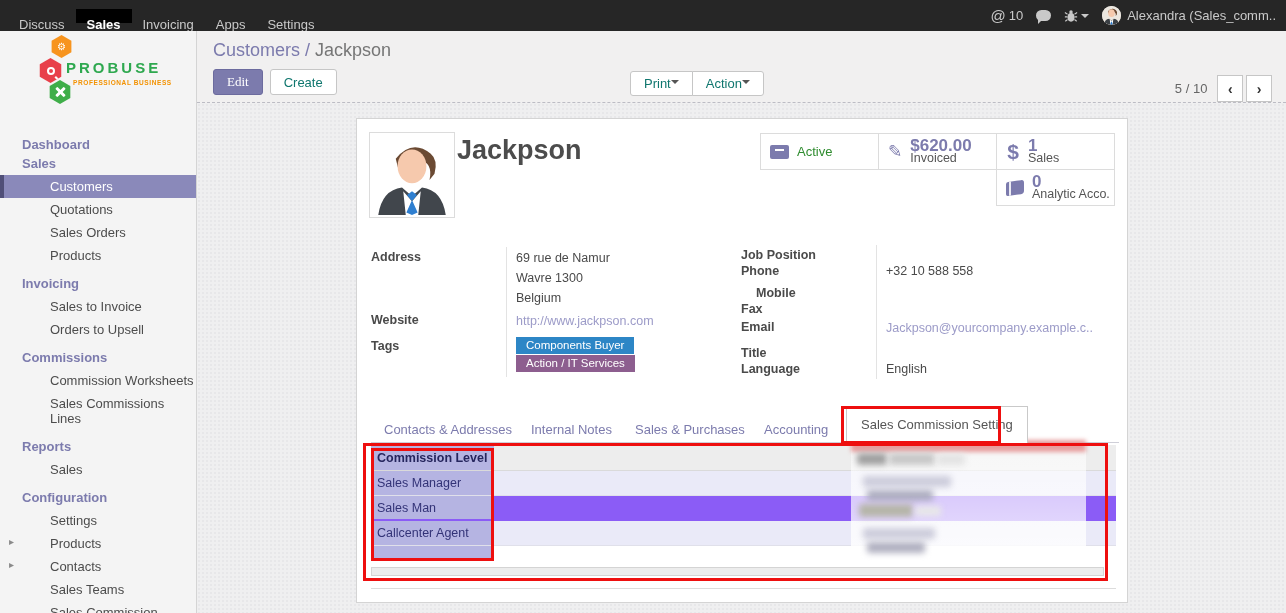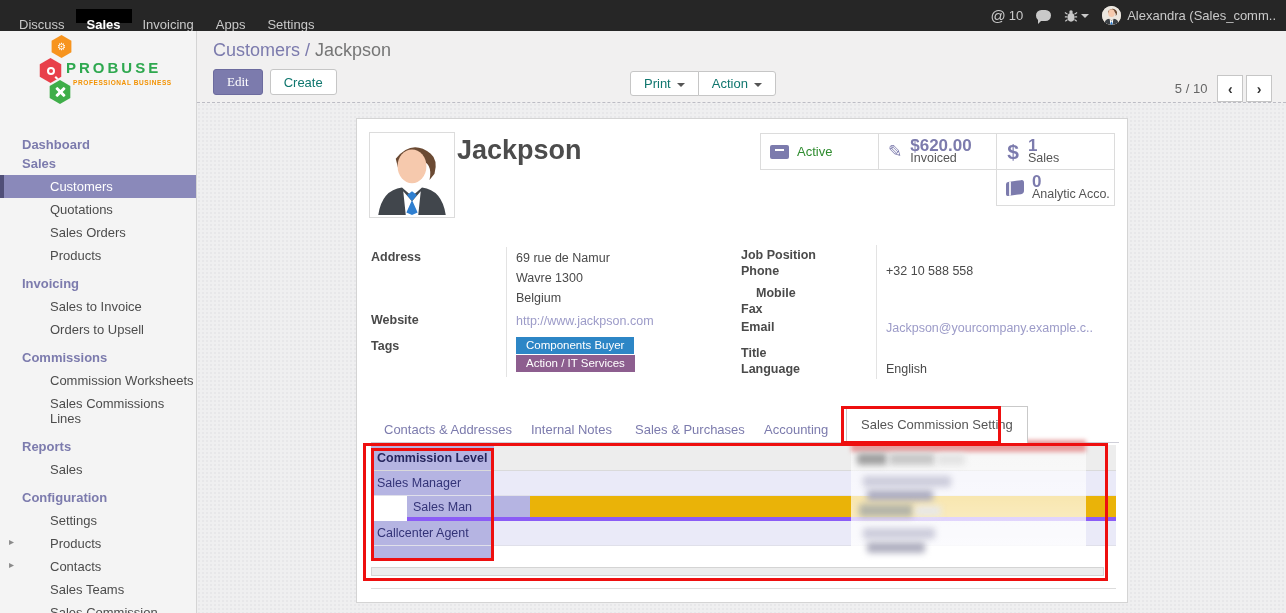--- a/index.html
+++ b/index.html
@@ -50,21 +50,21 @@
   
   .controlbar { position:relative; height:72px; background:#f1f0f0; border-bottom:1px dashed #bcbcc4; padding:9px 16px 0; flex:none; }
   .breadcrumb { font-size:18px; }
   .bc-link { color:#7c7bad; cursor:pointer; }
   .bc-sep { color:#7c7bad; }
   .bc-current { color:#767676; }
   .cb-buttons { display:flex; margin-top:8px; gap:7px; }
   .btn { font-size:13px; border-radius:3px; padding:4px 13px; border:1px solid #c6c6c6; background:#fff; color:#0f766e; cursor:pointer; font-family:inherit; }
   .btn-primary { background:#7c7bad; border-color:#6c6b9e; color:#fff;font-family:Liberation Serif, serif; }
   .pa-group { position:absolute; left:433px; top:40px; display:flex; }
-  .btn-drop { display:inline-flex; align-items:flex-end; gap:6px; border-radius:3px 0 0 3px; }
+  .btn-drop { display:inline-flex; align-items:flex-start; border-radius:3px 0 0 3px; }
   .btn-drop + .btn-drop { border-radius:0 3px 3px 0; margin-left:-1px; }
   .drop-caret { width:0; height:0; border:4px solid transparent; border-top-color:#555; margin-top:4px; }
   .pager { position:absolute; right:14px; top:44px; display:flex; align-items:center; gap:10px; font-size:13px; color:#666; }
   .pager-btn { width:26px; height:27px; background:#fff; border:1px solid #c6c6c6; color:#333; font-weight:bold; font-size:14px; cursor:pointer; padding:0; }
   .pager-btn + .pager-btn { margin-left:-1px; }
   
   .content { flex:1; position:relative; background:#efeff0;
              background-image:radial-gradient(#e7e7e9 1px, transparent 0); background-size:4px 4px; }
   .sheet { position:absolute; left:159px; top:15px; width:772px; height:485px; background:#fff; border:1px solid #d4d4d4; }
   .avatar { position:absolute; left:12px; top:13px; width:86px; height:86px; background:#fff; border:1px solid #dcdcdc; padding:2px; }
@@ -92,21 +92,21 @@
   .tag-pill { position:absolute; font-size:11.5px; color:#fff; padding:2px 10px 3px; border-radius:0; }
   
   .tabs { position:absolute; left:14px; top:297px; width:748px; height:27px; border-bottom:1px solid #cfcfd8; }
   .tab { position:absolute; top:6px; font-size:13px; color:#7c7bad; cursor:pointer; white-space:nowrap; }
   .tab.active { top:-10px; height:37px; line-height:36px; padding:0 14px; background:#fff; border:1px solid #c9c9c9; border-bottom:none; color:#555; z-index:2; }
   
   .ctable { position:absolute; left:14px; top:326px; width:745px; }
   .trow { display:flex; align-items:center; }
   .trow.thead { height:26px; background:#ededed; border-bottom:1px solid #dadada; }
   .trow.odd { height:25px; background:#eaeaf8; border-bottom:1px solid #e0e0ea; }
-  .trow.even { height:25px; background:#eab308; border-bottom:4px solid #8b5cf6;margin-left:36px; }
+  .trow.even { height:25px; background:#8b5cf6; border-bottom:2px solid #8b5cf6; }
   .trow.last { height:13px; background:#fff; }
   .fcell { width:123px; align-self:stretch; display:flex; align-items:center; padding-left:6px; background:#b5b4e2; color:#333377; font-size:12.5px; flex:none; }
   .thead .fcell { color:#26265e; font-weight:bold; }
   .tstrip { margin-top:8px; height:9px; width:733px; background:#ececec; border:1px solid #d4d4d4; }
   .sheet-hr { position:absolute; left:14px; top:469px; width:745px; border-top:1px solid #dcdcdc; }
   
   .blur-col { position:absolute; left:480px; top:0; width:235px; height:119px; overflow:visible;
               background:linear-gradient(rgba(255,255,255,.55), rgba(255,255,255,.85)); pointer-events:none; }
   .smudge { position:absolute; border-radius:2px; filter:blur(3px); }
   .pinkbar { position:absolute; left:0; top:-5px; width:235px; height:12px; background:#e79e9e; filter:blur(2px); }

